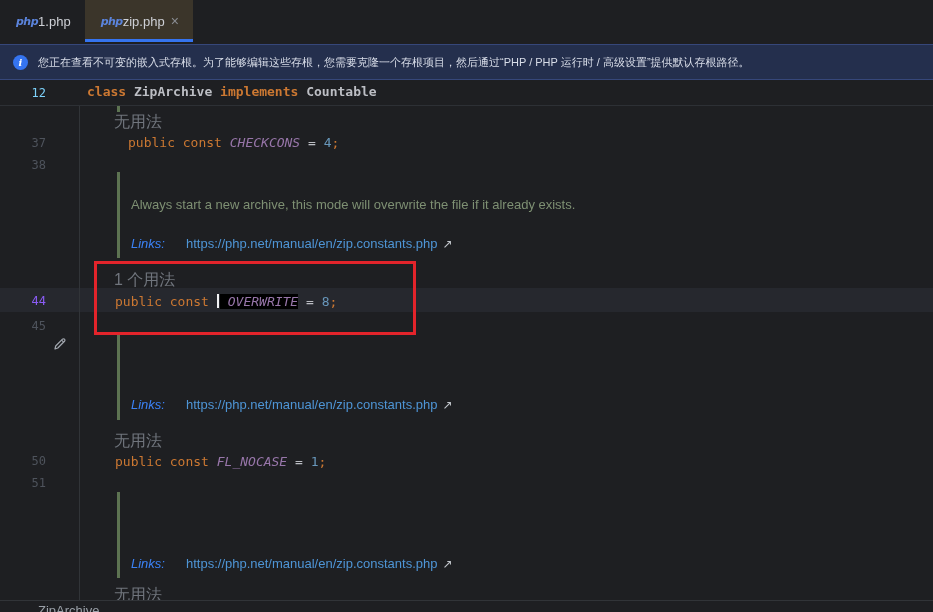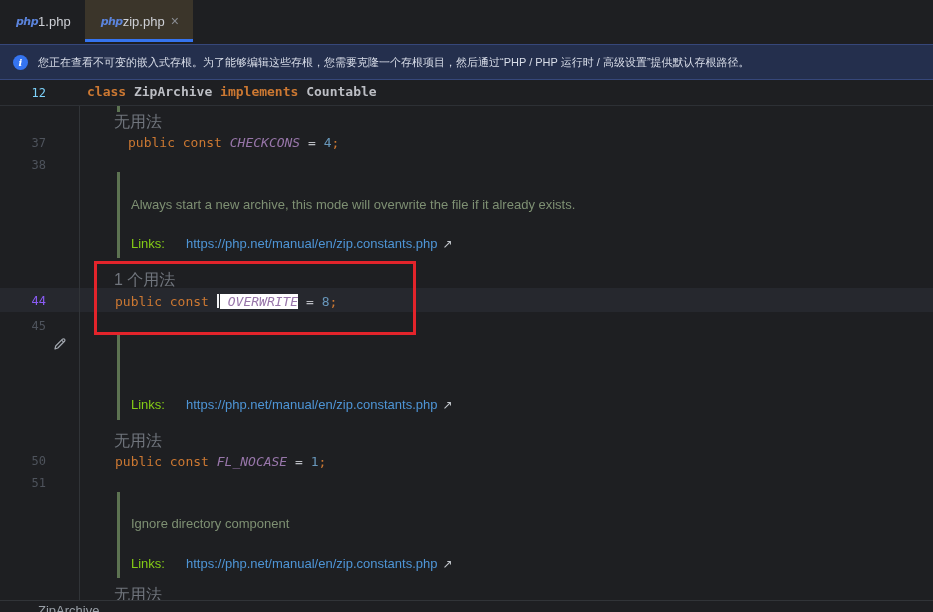--- a/index.html
+++ b/index.html
@@ -50,26 +50,26 @@
   .kw { color:#cc7832; }
   .const-name { color:#9876aa; font-style:italic; }
   .eq { color:#bcbec4; }
   .num { color:#6897bb; }
   .semi { color:#cc7832; }
   .ident { color:#bcbec4; }
   .hint { position:absolute; font-size:16px; color:#70757d; line-height:16px; }
   .doc-bar { position:absolute; left:117px; width:3px; background:#5d7352; }
   .doc-text { position:absolute; font-size:13px; color:#7e9073; line-height:17px; white-space:nowrap; }
   .links-row { position:absolute; font-size:13px; line-height:17px; white-space:nowrap; }
-  .links-label { color:#84cc16; margin-right:6px; }
+  .links-label { color:#3b82f6; margin-right:6px;font-style:italic; }
   .link-url { color:#4e95d6; cursor:pointer;padding-left:15px; }
   .ext-arrow { color:#c3c7cd; margin-left:5px; font-size:12px; }
   .tick { position:absolute; left:117px; top:0; width:3px; height:6px; background:#5d7352; }
   .red-box { position:absolute; left:94px; top:155px; width:322px; height:74px; border:3px solid #e3242b; pointer-events:none; z-index:5; }
-  .hl-wrap { background:#ffffff;padding-left:8px; }
+  .hl-wrap { background:#000000;padding-left:8px; }
   .caret { display:inline-block; width:2px; height:14px; background:#f2f3f5; vertical-align:-2px; margin-right:1px; }
   .pencil { position:absolute; left:51px; top:229px; width:18px; height:18px; cursor:pointer; }
   .bottom-strip { position:absolute; top:602px; left:0; width:933px; height:10px; overflow:hidden; background:#1e1f22; }
   .bottom-text { position:absolute; left:38px; top:1px; font-size:13px; color:#9aa0a8; }
 </style>
 </head>
 <body>
 
 <div class="window">
 
@@ -125,21 +125,20 @@
     <div class="hint" style="left:114px; top:166px">1 个用法</div>
     <div class="code-line" style="left:115px; top:187px"><span class="kw">public const</span><span> </span><span class="caret"></span><span class="hl-wrap const-name">OVERWRITE</span><span> </span><span class="eq">=</span><span> </span><span class="num">8</span><span class="semi">;</span></div>
 
     <div class="doc-bar" style="top:228px; height:86px"></div>
     <div class="links-row" style="left:131px; top:290px"><span class="links-label">Links:</span><span class="link-url">https://php.net/manual/en/zip.constants.php</span><span class="ext-arrow">↗</span></div>
 
     <div class="hint" style="left:114px; top:327px">无用法</div>
     <div class="code-line" style="left:115px; top:347px"><span class="kw">public const</span><span> </span><span class="const-name">FL_NOCASE</span><span> </span><span class="eq">=</span><span> </span><span class="num">1</span><span class="semi">;</span></div>
 
     <div class="doc-bar" style="top:386px; height:86px"></div>
-    <div class="doc-text" style="left:131px; top:409px">Ignore directory component</div>
     <div class="links-row" style="left:131px; top:449px"><span class="links-label">Links:</span><span class="link-url">https://php.net/manual/en/zip.constants.php</span><span class="ext-arrow">↗</span></div>
 
     <div class="hint" style="left:114px; top:481px">无用法</div>
   </div>
 
   <div class="bottom-strip">
     <span class="bottom-text">ZipArchive</span>
   </div>
 
 </div>

